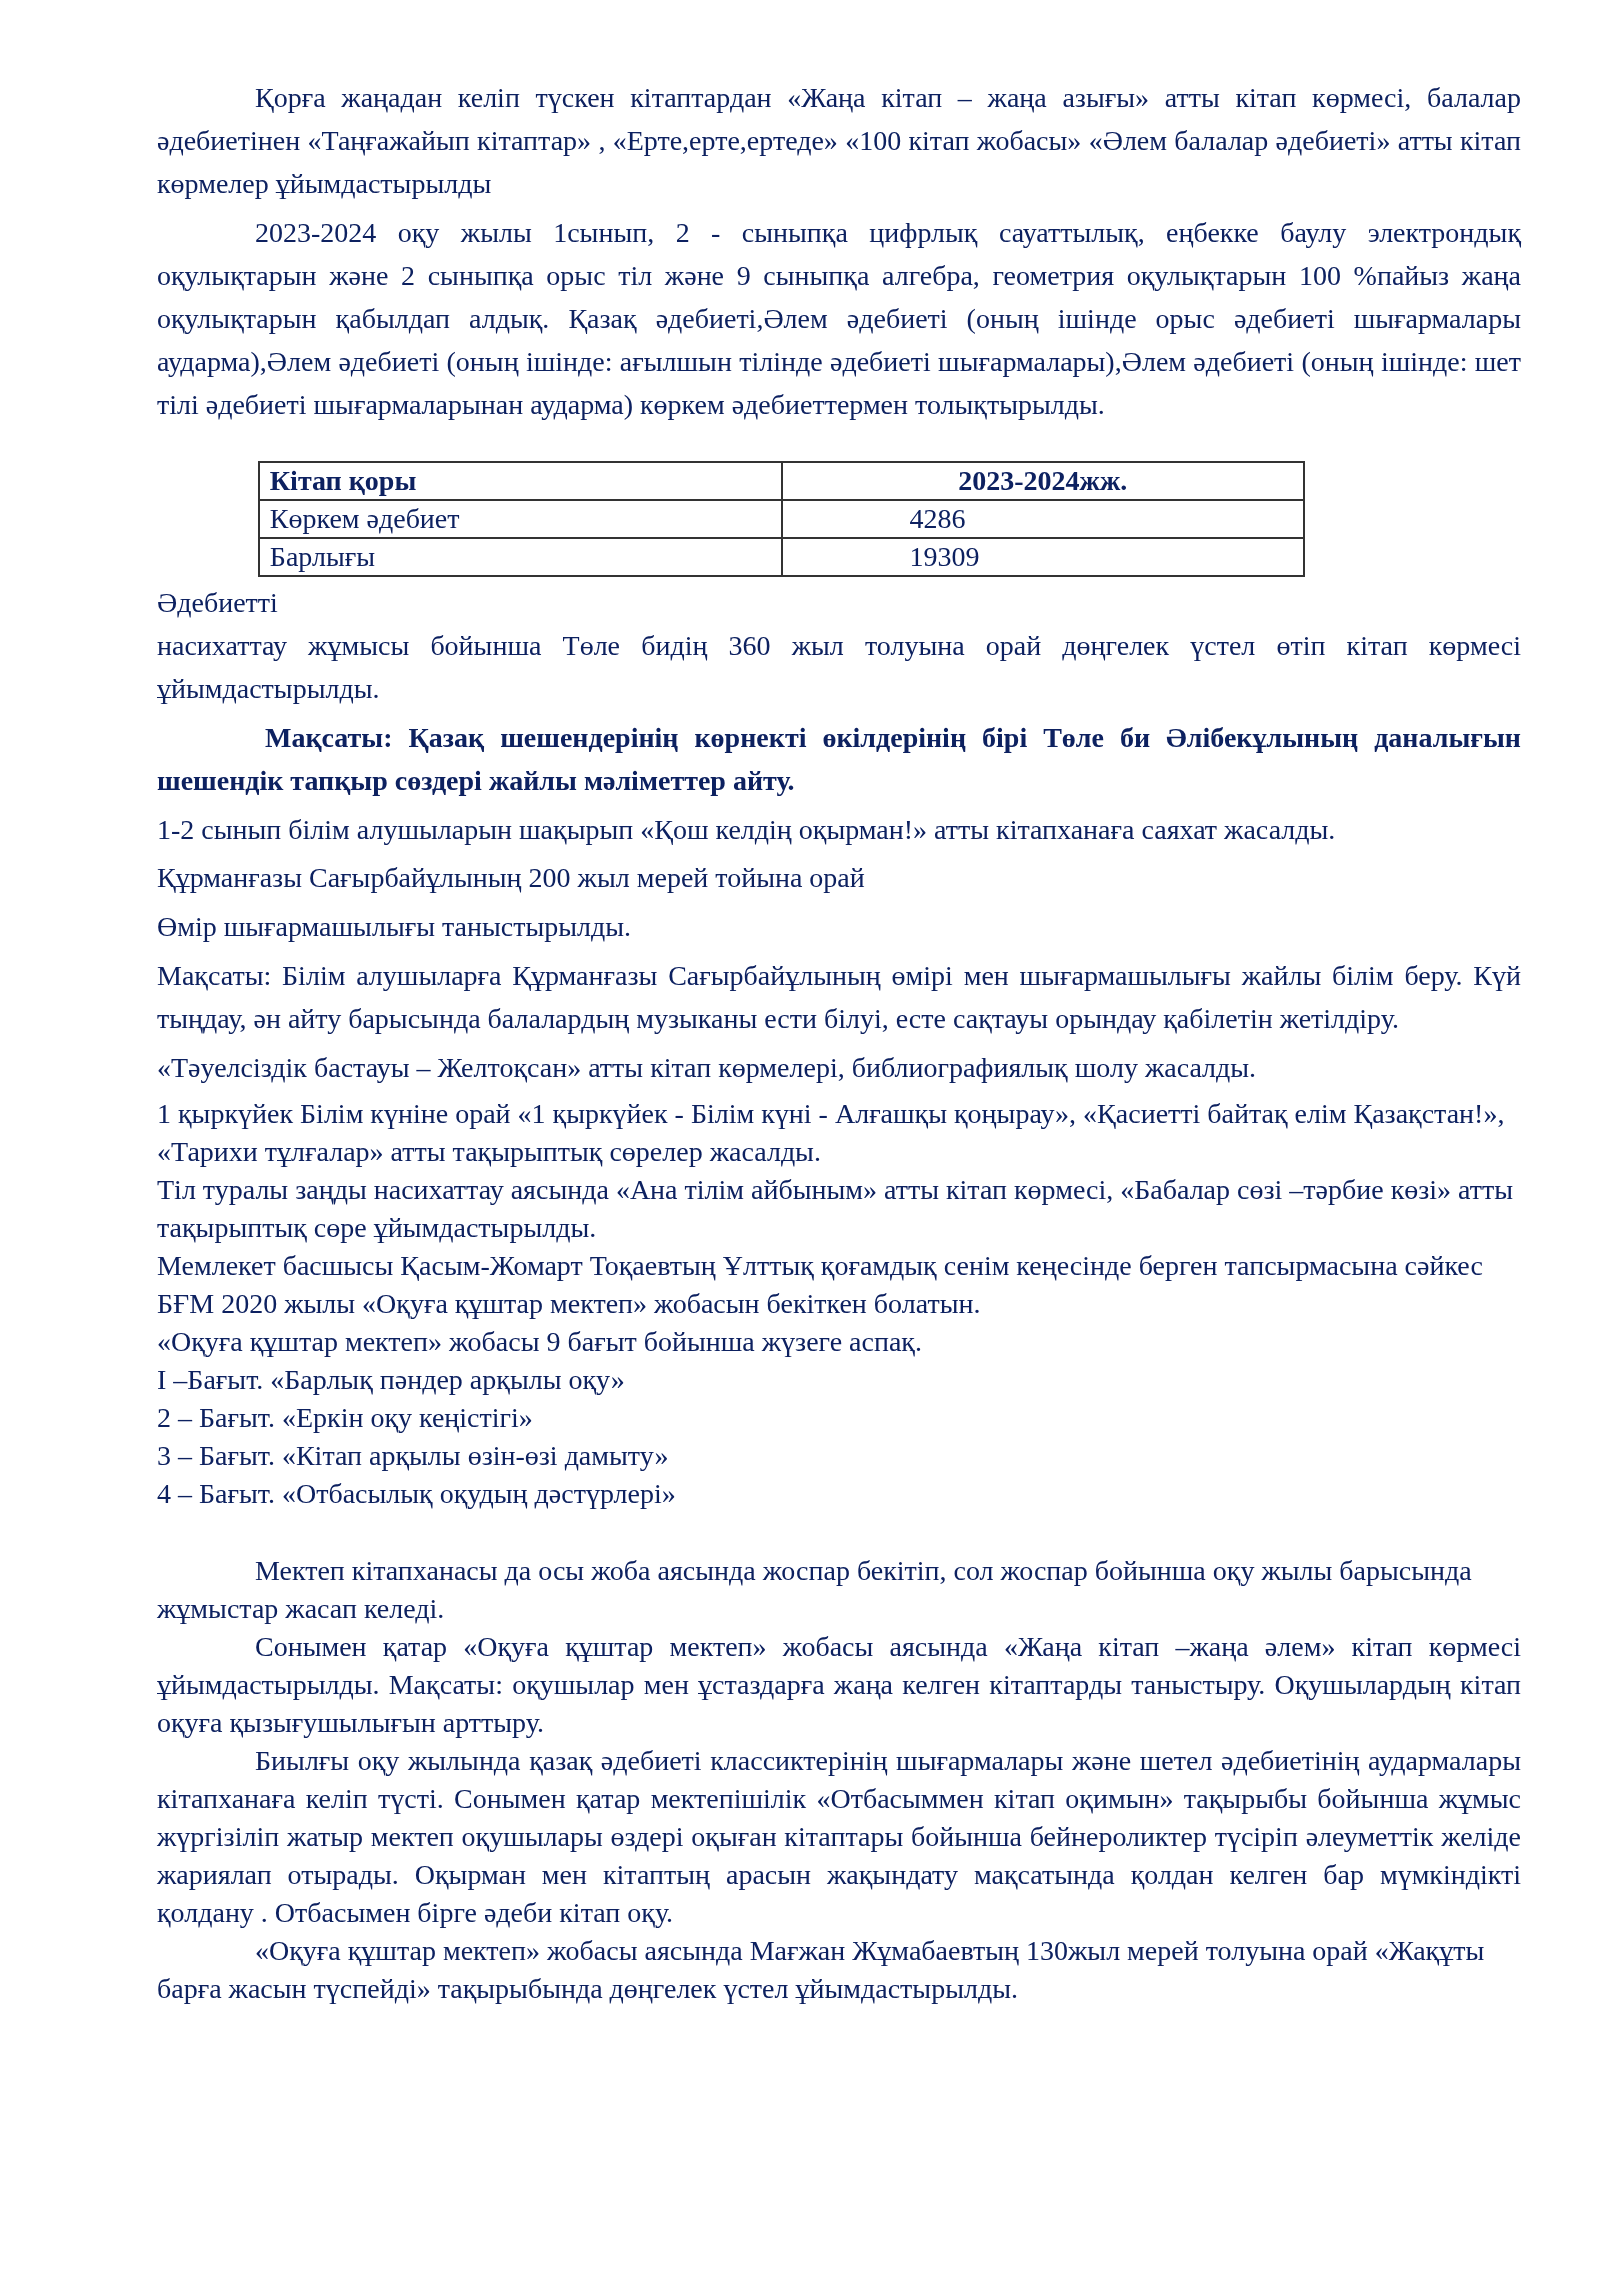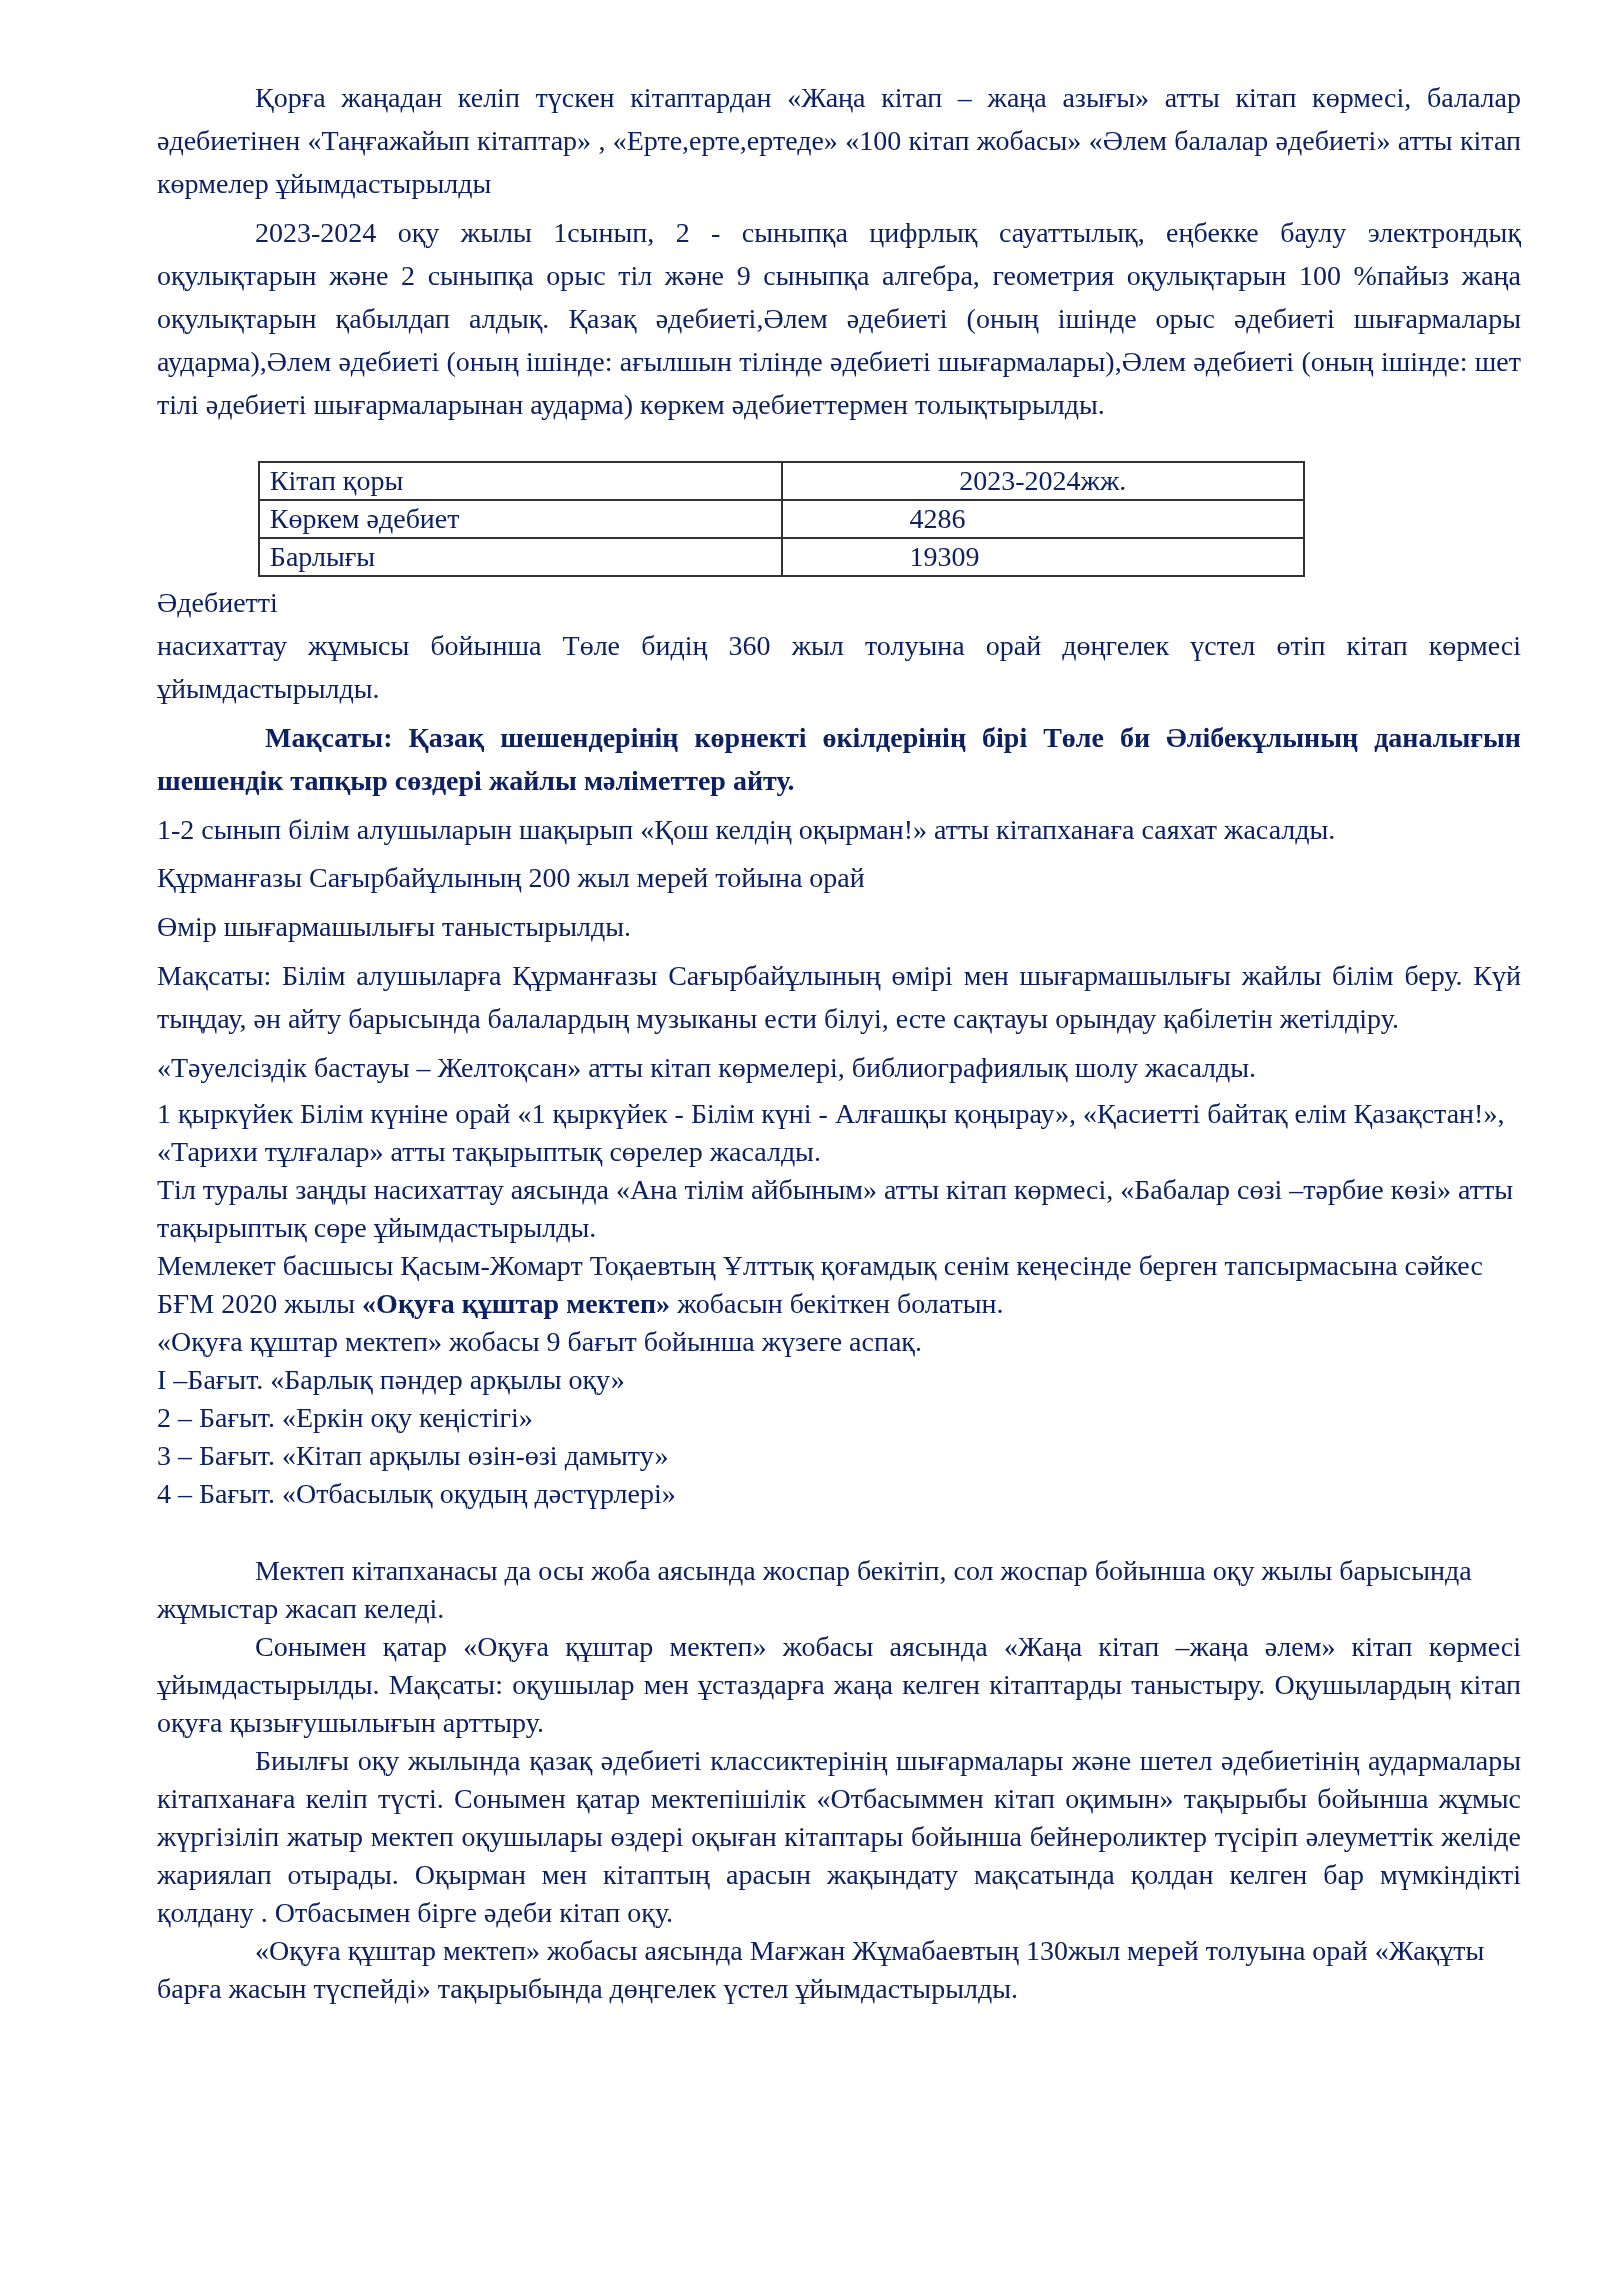--- a/index.html
+++ b/index.html
@@ -18,24 +18,24 @@
   .gap { margin-top: 5.9px; }
   table.fund {
     border-collapse: collapse; margin-left: 101px; margin-top: 35px;
     width: 1047px; font-size: 28px;
   }
   table.fund td {
     border: 2px solid #333; padding: 0 9.8px; height: 36px; line-height: 36px;
   }
   table.fund td.c2 { width: 50%; }
   table.fund td.num { padding-left: 127px; }
-  table.fund tr.head td { font-weight: normal; border-radius: 19px; }
+  table.fund tr.head td { font-weight: bold; border-radius: 19px; }
   table.fund tr.head td.c2 { text-align: center; }
   .right-word { text-align: left; padding-right: 9.8px; margin-top: 3.9px; }
-  b.strong { font-weight: bold; }
+  b.strong { font-weight: normal; }
   .blank { height: 39px; }
 </style>
 </head>
 <body>
 
 <div class="page">
 
   <p class="just ind">Қорға жаңадан келіп түскен кітаптардан  «Жаңа кітап – жаңа азығы» атты кітап көрмесі, балалар әдебиетінен «Таңғажайып кітаптар» , «Ерте,ерте,ертеде»  «100 кітап жобасы»     «Әлем балалар әдебиеті»  атты  кітап көрмелер ұйымдастырылды</p>
 
   <p class="just ind gap">2023-2024 оқу жылы 1сынып, 2   - сыныпқа цифрлық сауаттылық, еңбекке баулу электрондық оқулықтарын және 2 сыныпқа орыс тіл және 9 сыныпқа алгебра, геометрия оқулықтарын 100 %пайыз жаңа оқулықтарын қабылдап алдық. Қазақ әдебиеті,Әлем әдебиеті (оның ішінде орыс әдебиеті шығармалары аударма),Әлем әдебиеті (оның ішінде: ағылшын тілінде   әдебиеті шығармалары),Әлем әдебиеті (оның ішінде: шет тілі   әдебиеті шығармаларынан аударма) көркем әдебиеттермен толықтырылды.</p>

